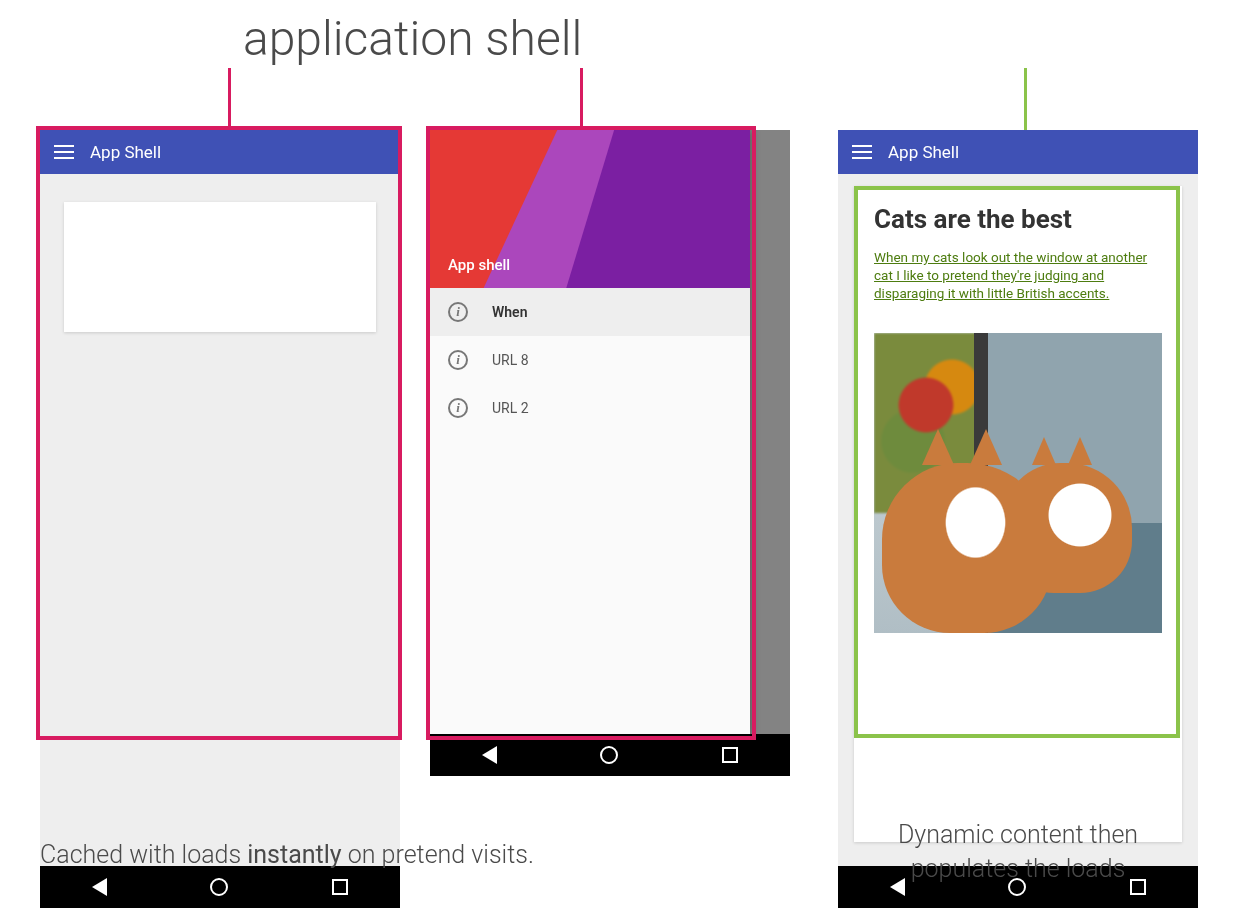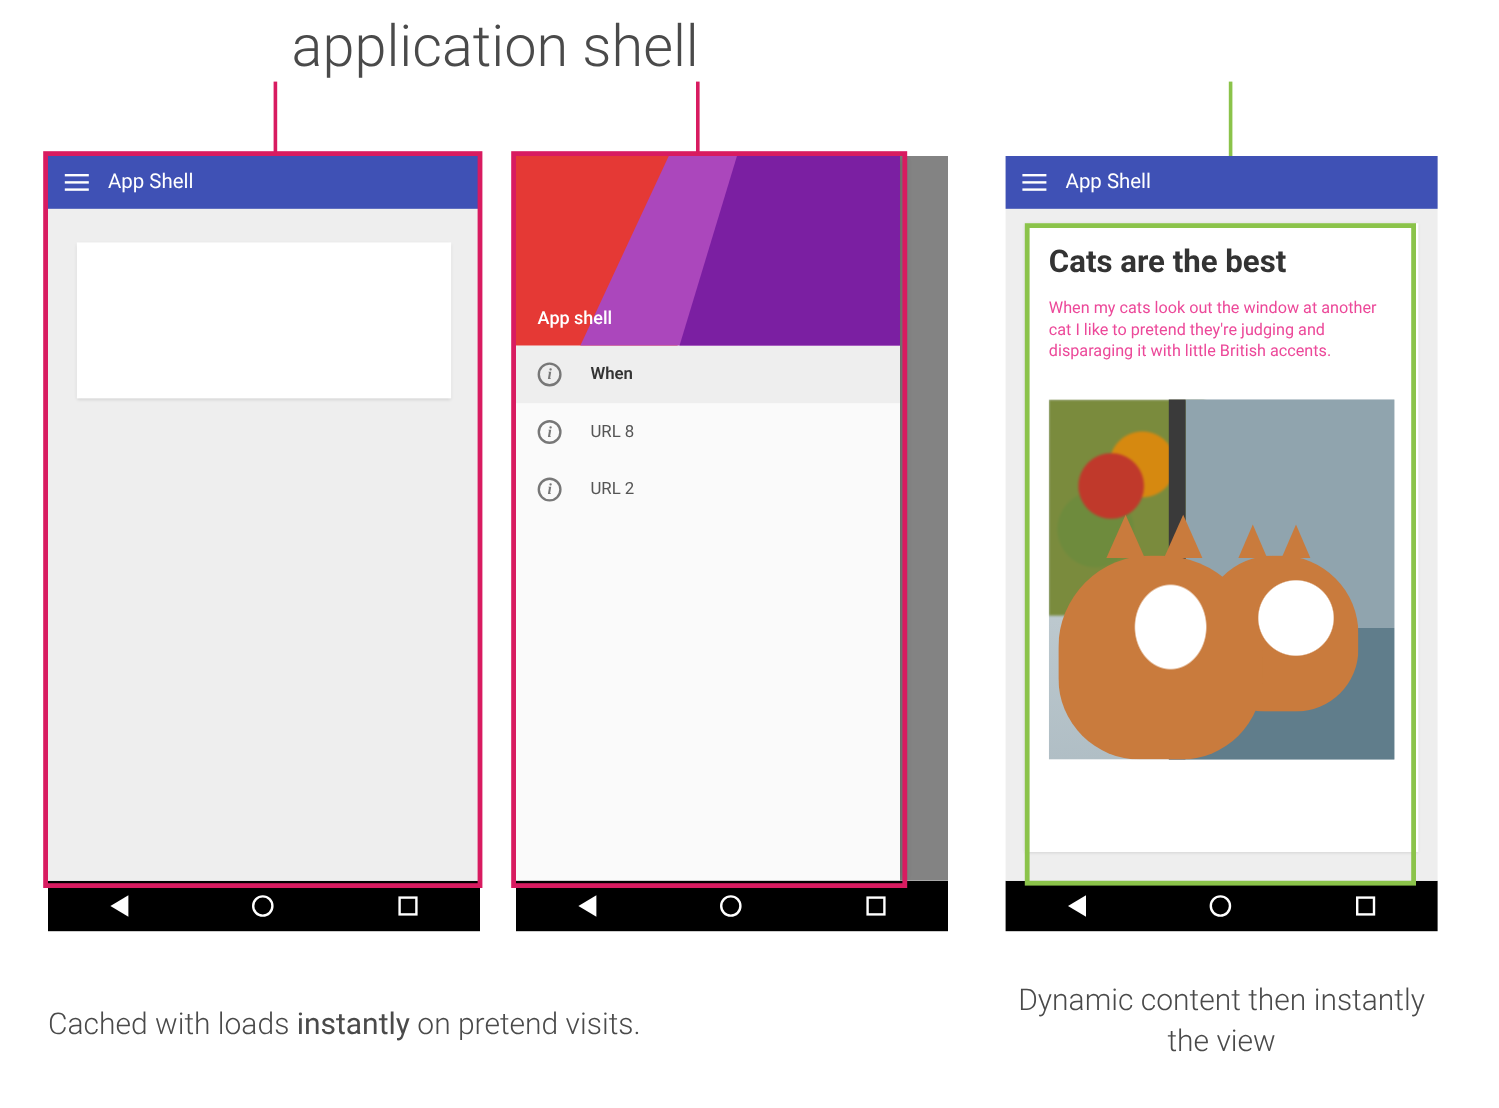--- a/index.html
+++ b/index.html
@@ -23,42 +23,42 @@
   .outline.green { border-color: #8bc34a; }
   
   
   .phone { position: absolute; width: 360px; }
   .phone-body { position: relative; width: 100%; background: #eeeeee; }
   .app-bar { height: 44px; background: #3f51b5; display: flex; align-items: center; padding: 0 14px; gap: 16px; }
   .hamburger { width: 20px; height: 14px; display: flex; flex-direction: column; justify-content: space-between; }
   .hamburger span { display: block; height: 2px; background: #fff; }
   .app-bar-title { color: #fff; font-size: 17px; font-weight: 400; }
   
-  .phone-content { position: relative; height: 560px; overflow: hidden; }
+  .phone-content { position: relative; height: 692px; overflow: hidden; }
   
   
   .empty-card { position: absolute; top: 28px; left: 24px; right: 24px; height: 130px; background: #fff; box-shadow: 0 1px 3px rgba(0,0,0,0.15); }
   
   
   .backdrop { position: absolute; inset: 0; background: rgba(0,0,0,0.45); }
   .drawer { position: absolute; left: 0; top: 0; width: 320px; height: 560px; background: #fafafa; box-shadow: 2px 0 8px rgba(0,0,0,0.3); }
   .drawer-header { position: relative; height: 158px; overflow: hidden; }
   .geo1 { position: absolute; left: -40px; top: -20px; width: 200px; height: 200px; background: #e53935; transform: skewX(-18deg); }
   .geo2 { position: absolute; left: 90px; top: -30px; width: 300px; height: 220px; background: #ab47bc; transform: skewX(-25deg); }
   .geo3 { position: absolute; left: 160px; top: -50px; width: 300px; height: 260px; background: #7b1fa2; transform: skewX(-15deg) rotate(2deg);}
   .drawer-header-title { position: absolute; left: 18px; bottom: 14px; color: #fff; font-size: 15px; font-weight: 500; }
   .drawer-list { padding: 0; }
   .drawer-item { display: flex; align-items: center; gap: 24px; padding: 14px 18px; font-size: 14px; color: #555; }
   .drawer-item.active { background: #eee; font-weight: 600; color: #333; }
   .info-icon { width: 20px; height: 20px; border: 2px solid #777; border-radius: 50%; display: flex; align-items: center; justify-content: center; font-size: 13px; font-family: Georgia, serif; font-style: italic; font-weight: bold; color: #777; }
   
   
   .content-card { position: absolute; top: 12px; left: 16px; right: 16px; bottom: 24px; background: #fff; box-shadow: 0 1px 3px rgba(0,0,0,0.15); padding: 18px 20px; }
   .content-card h2 { font-size: 26px; font-weight: 700; color: #333; margin-bottom: 14px; }
-  .content-card p { font-size: 13.5px; line-height: 1.35; color: #ec4899; margin-bottom: 30px; }
+  .content-card p { font-size: 13.5px; line-height: 1.35; color: #4d7c0f; margin-bottom: 30px; text-decoration: underline; }
   .cat-photo { width: 100%; height: 300px; position: relative; overflow: hidden; }
   .sky { position:absolute; inset:0; background: linear-gradient(#cfd8dc, #b0bec5); }
   .foliage-l { position:absolute; left:0; top:0; width:45%; height:60%; background: radial-gradient(circle at 40% 40%, #c0392b 0 20%, transparent 21%), radial-gradient(circle at 60% 30%, #d68910 0 18%, transparent 19%), radial-gradient(circle at 30% 60%, #6e8b3d 0 22%, transparent 23%), #7a8b3d; filter: blur(1px);}
   .window-frame { position:absolute; right:-8px; top:-8px; width:68%; height:110%; border-left: 14px solid #3a3a3a; background: linear-gradient(180deg, #90a4ae 0 60%, #607d8b 60% 100%);}
   .cat { position:absolute; background: #c97b3d; border-radius: 45% 50% 40% 40%; }
   .cat1 { left: 8px; bottom: 0; width: 170px; height: 170px; background: radial-gradient(ellipse at 55% 35%, #fff 0 22%, transparent 23%), #c97b3d;}
   .cat1::before { content:""; position:absolute; top:-34px; left:40px; width:0;height:0;border-left:16px solid transparent;border-right:16px solid transparent;border-bottom:36px solid #c97b3d;}
   .cat1::after { content:""; position:absolute; top:-34px; left:88px; width:0;height:0;border-left:16px solid transparent;border-right:16px solid transparent;border-bottom:36px solid #c97b3d;}
   .cat2 { right: 30px; bottom: 40px; width: 130px; height: 130px; background: radial-gradient(ellipse at 60% 40%, #fff 0 28%, transparent 29%), #c97b3d;}
   .cat2::before { content:""; position:absolute; top:-26px; left:30px; width:0;height:0;border-left:12px solid transparent;border-right:12px solid transparent;border-bottom:28px solid #c97b3d;}
@@ -173,15 +173,15 @@
       <div class="nav-tri"></div>
       <div class="nav-circ"></div>
       <div class="nav-sq"></div>
     </div>
   </div>
   <div class="outline green" style="left:854px; top:186px; width:326px; height:552px;"></div>
 
   <div class="caption left">
     <span>Cached with loads </span><b>instantly</b><span> on pretend visits.</span>
   </div>
-  <div class="caption right">Dynamic content then instantly the view</div>
+  <div class="caption right">Dynamic content then populates the loads</div>
 
 </div>
 
 </body></html>

